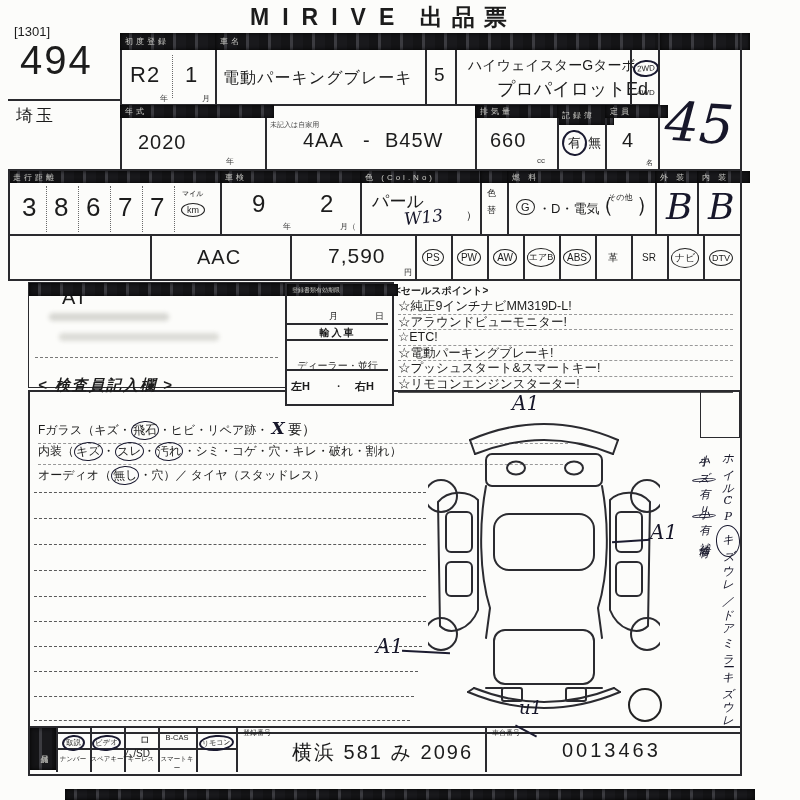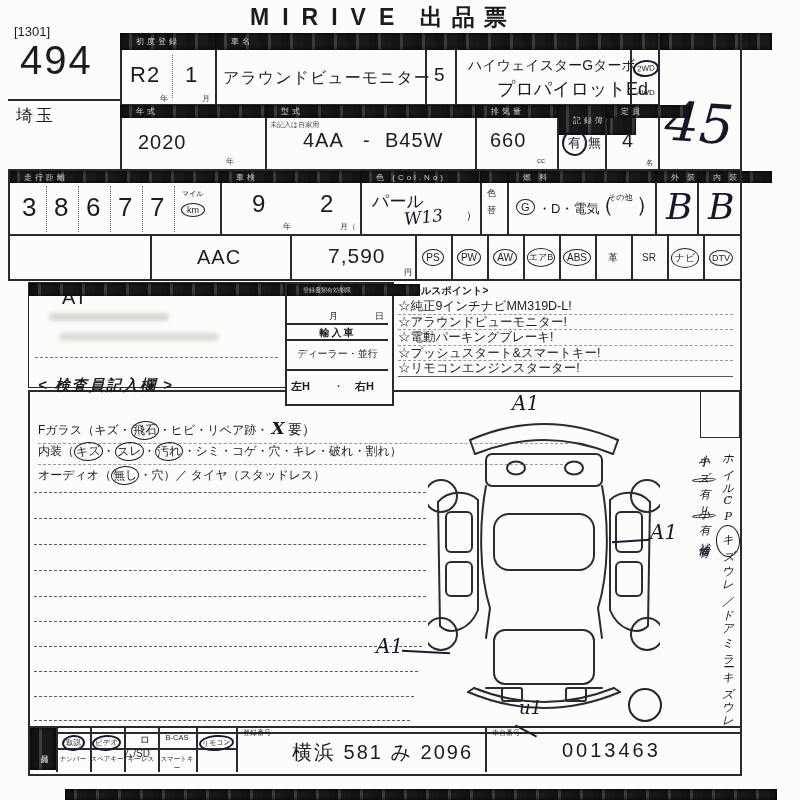--- a/index.html
+++ b/index.html
@@ -2,21 +2,21 @@
 <html><head>
 <meta charset="utf-8">
 <style>
   html,body{margin:0;padding:0;background:#e9e9e5;}
   .sheet{position:relative;width:800px;height:800px;background:#fcfcfa;
          font-family:"Liberation Sans",sans-serif;color:#1c1c1c;overflow:hidden;}
   .abs{position:absolute;}
   .vl{position:absolute;background:#2a2a2e;width:2px;}
   .hl{position:absolute;background:#2a2a2e;height:2px;}
   .bar{position:absolute;background:#1e1e21;color:#c9c9c4;font-size:8px;letter-spacing:3px;
-       display:flex;align-items:center;padding:0 16px;overflow:hidden;white-space:nowrap;
+       display:flex;align-items:center;padding:0 5px;overflow:hidden;white-space:nowrap;
        box-shadow:inset 0 0 4px #000;}
   .bar.noise{background:repeating-linear-gradient(90deg,#141416 0 9px,#3b3b40 9px 12px,#19191c 12px 22px);}
   .lab{font-size:8px;color:#3a3a3a;}
   .big{font-size:20px;letter-spacing:1px;}
   .hw{font-family:"DejaVu Serif",serif;font-style:italic;color:#17172a;}
   .pcirc{display:inline-block;border:1.7px solid #222;border-radius:50%;padding:2px 3px;}
   .hcirc{display:inline-block;border:2px solid #1a1a30;border-radius:50%;padding:1px 5px;transform:rotate(-4deg);}
   .wcirc{display:inline-block;border:1.6px solid #1a1a30;border-radius:50%;padding:0 1px;transform:rotate(-3deg);}
   .dash{position:absolute;border-top:1.6px dashed #5a5a5a;}
   .dotv{position:absolute;border-left:1.6px dotted #6a6a6a;width:0;}
@@ -49,43 +49,40 @@
       <span>車名</span>
     </div>
   <div class="bar noise" style="left:660px;top:33px;width:80px;height:17px;"></div>
 
   <div class="abs big" style="left:130px;top:62px;font-size:22px;">R2</div>
   <div class="dotv" style="left:172px;top:55px;height:43px;"></div>
   <div class="abs big" style="left:185px;top:62px;font-size:22px;">1</div>
   <div class="abs lab" style="left:160px;top:93px;">年</div>
   <div class="abs lab" style="left:202px;top:93px;">月</div>
   <div class="vl" style="left:215px;top:50px;height:55px;"></div>
-  <div class="abs" style="left:223px;top:68px;font-size:16px;letter-spacing:1px;">アラウンドビューモニター</div>
+  <div class="abs" style="left:223px;top:68px;font-size:16px;letter-spacing:1px;">電動パーキングブレーキ</div>
   <div class="vl" style="left:425px;top:50px;height:55px;"></div>
   <div class="abs" style="left:434px;top:64px;font-size:19px;">5</div>
   <div class="vl" style="left:455px;top:50px;height:55px;"></div>
   <div class="abs" style="left:468px;top:57px;font-size:14px;">ハイウェイスターGターボ</div>
   <div class="abs" style="left:497px;top:77px;font-size:18px;">プロパイロットEd</div>
   <div class="vl" style="left:630px;top:50px;height:55px;"></div>
   <div class="abs" style="left:633px;top:57px;"><span class="hcirc" style="font-size:8px;padding:2px 2px;">2WD</span></div>
   <div class="abs" style="left:637px;top:88px;font-size:8px;">4WD</div>
   <div class="vl" style="left:658px;top:33px;height:137px;"></div>
   <div class="hl" style="left:120px;top:104px;width:538px;"></div>
   <div class="abs hw" style="left:665px;top:92px;font-size:54px;transform:rotate(4deg);">45</div>
 
   <div class="bar noise" style="left:120px;top:105px;width:144px;height:13px;">
       <span>年式</span>
     </div>
-  <div class="bar noise" style="left:265px;top:105px;width:209px;height:13px;">
-      <span>型式</span>
-    </div>
   <div class="bar noise" style="left:475px;top:105px;width:81px;height:13px;">
       <span>排気量</span>
     </div>
-  <div class="bar noise" style="left:557px;top:105px;width:47px;height:30px;">
+  <div class="bar noise" style="left:557px;top:105px;width:47px;height:20px;">
       <span>記録簿</span>
     </div>
   <div class="bar noise" style="left:605px;top:105px;width:53px;height:13px;">
       <span>定員</span>
     </div>
 
   <div class="abs big" style="left:138px;top:131px;">2020</div>
   <div class="abs lab" style="left:226px;top:156px;">年</div>
   <div class="vl" style="left:265px;top:118px;height:52px;"></div>
   <div class="abs" style="left:270px;top:120px;font-size:7px;color:#444;">未記入は自家用</div>
@@ -214,31 +211,32 @@
 
   <div class="box" style="left:285px;top:282px;width:105px;height:120px;background:#fcfcfa;z-index:3;">
     <div class="bar noise" style="left:0;top:0;width:101px;height:12px;font-size:6px;letter-spacing:0;">
         <span>登録書類有効期限</span>
       </div>
     <div class="abs" style="left:42px;top:26px;font-size:9px;">月</div>
     <div class="abs" style="left:88px;top:26px;font-size:9px;">日</div>
     <div class="hl" style="left:0;top:39px;width:101px;height:1.5px;"></div>
     <div class="abs" style="left:0;top:42px;width:101px;text-align:center;font-size:10px;font-weight:bold;letter-spacing:2px;">輸入車</div>
     <div class="hl" style="left:0;top:55px;width:101px;height:1.5px;"></div>
-    <div class="abs" style="left:0;top:63px;width:101px;text-align:center;font-size:10px;">ディーラー・並行</div>
+    <div class="abs" style="left:0;top:75px;width:101px;text-align:center;font-size:10px;">ディーラー・並行</div>
     <div class="hl" style="left:0;top:85px;width:101px;height:1.5px;"></div>
     <div class="abs" style="left:4px;top:95px;font-size:11px;font-weight:bold;">左H</div>
     <div class="abs" style="left:46px;top:95px;font-size:11px;">・</div>
     <div class="abs" style="left:68px;top:95px;font-size:11px;font-weight:bold;">右H</div>
   </div>
 
   <div class="abs" style="left:395px;top:284px;font-size:10px;font-weight:bold;">&lt;セールスポイント&gt;</div>
   <div class="abs" style="left:398px;top:299px;width:335px;font-size:12.5px;line-height:14.6px;">
     <div style="border-bottom:1px dashed #999;">☆純正9インチナビMM319D-L!</div>
     <div style="border-bottom:1px dashed #999;">☆アラウンドビューモニター!</div>
+    <div style="border-bottom:1px dashed #999;">☆ETC!</div>
     <div style="border-bottom:1px dashed #999;">☆電動パーキングブレーキ!</div>
     <div style="border-bottom:1px dashed #999;">☆プッシュスタート&amp;スマートキー!</div>
     <div style="border-bottom:1.5px solid #555;">☆リモコンエンジンスターター!</div>
   </div>
 
   <div class="box" style="left:28px;top:390px;width:710px;height:340px;"></div>
   <div class="abs" style="left:38px;top:376px;font-size:15px;font-weight:bold;letter-spacing:2px;font-style:italic;">&lt; 検査員記入欄 &gt;</div>
 
   <div class="abs" style="left:38px;top:418px;font-size:12px;width:530px;border-bottom:1px dashed #999;padding-bottom:3px;">
     <span>Fガラス（キズ・</span><span class="wcirc">飛石</span><span>・ヒビ・リペア跡・</span>

